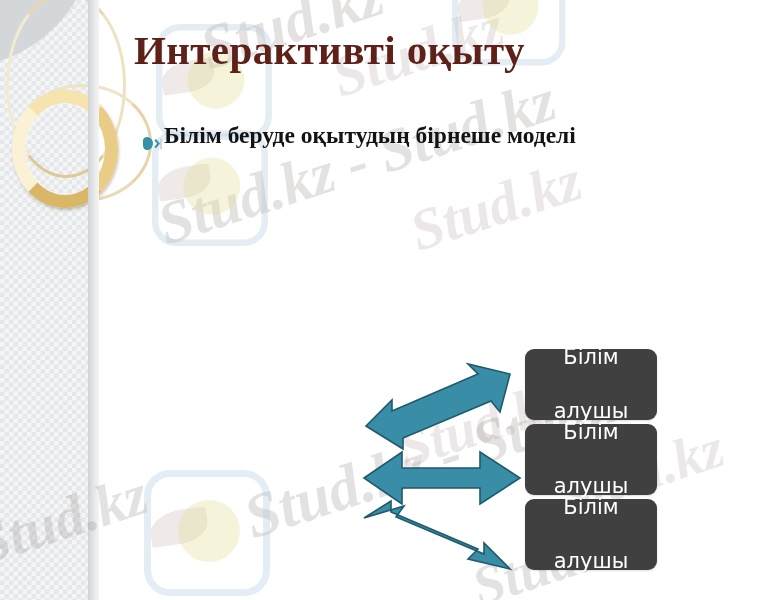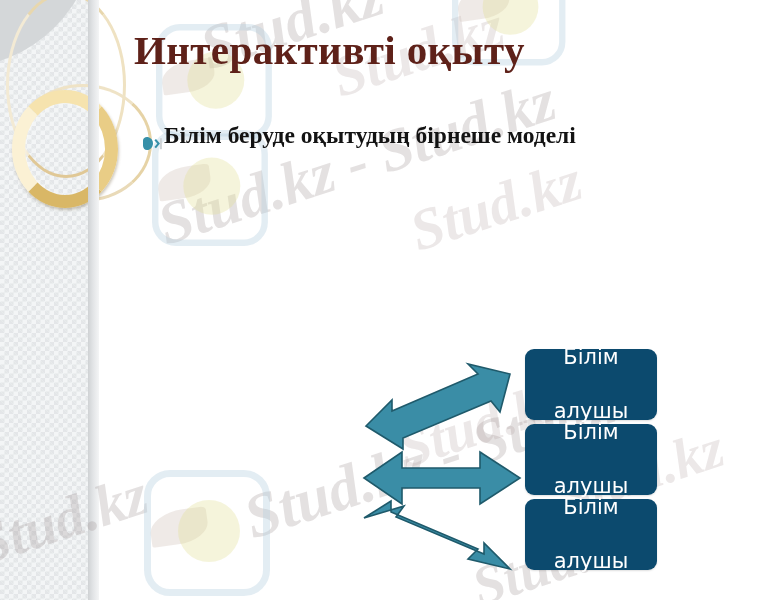--- a/index.html
+++ b/index.html
@@ -138,21 +138,21 @@
   .bullet-icon {
     position: absolute; left: 0; top: 9px;
     width: 20px; height: 16px;
   }
   .b { font-weight: bold; }
   .n { font-weight: normal; }
 
   
   .node {
     position: absolute;
-    background: #0c4a6e;
+    background: #404040;
     border-radius: 9px;
     color: #ffffff;
     font-family: "DejaVu Sans", sans-serif;
     font-size: 21px;
     line-height: 27px;
     text-align: center;
     display: flex;
     align-items: center;
     justify-content: center;
     box-shadow: 0 1px 2px rgba(0,0,0,.13);

